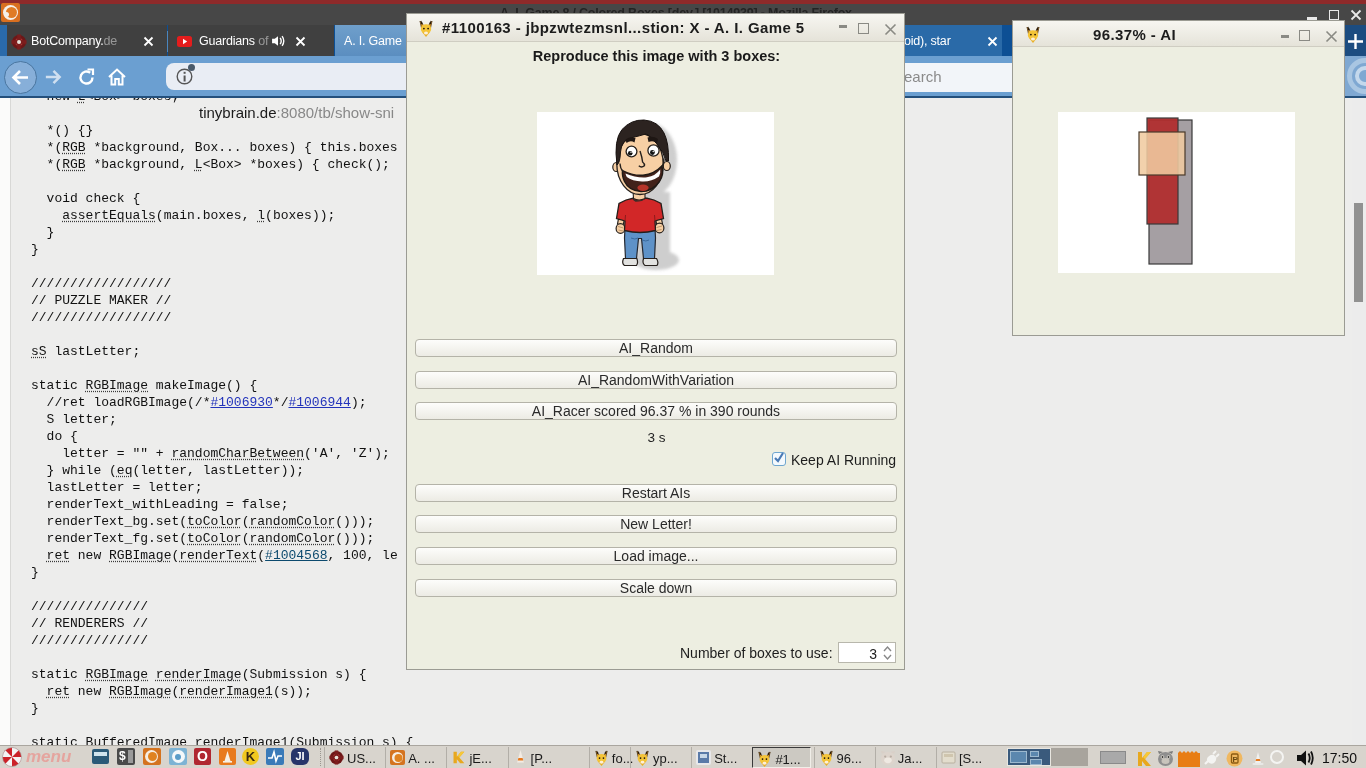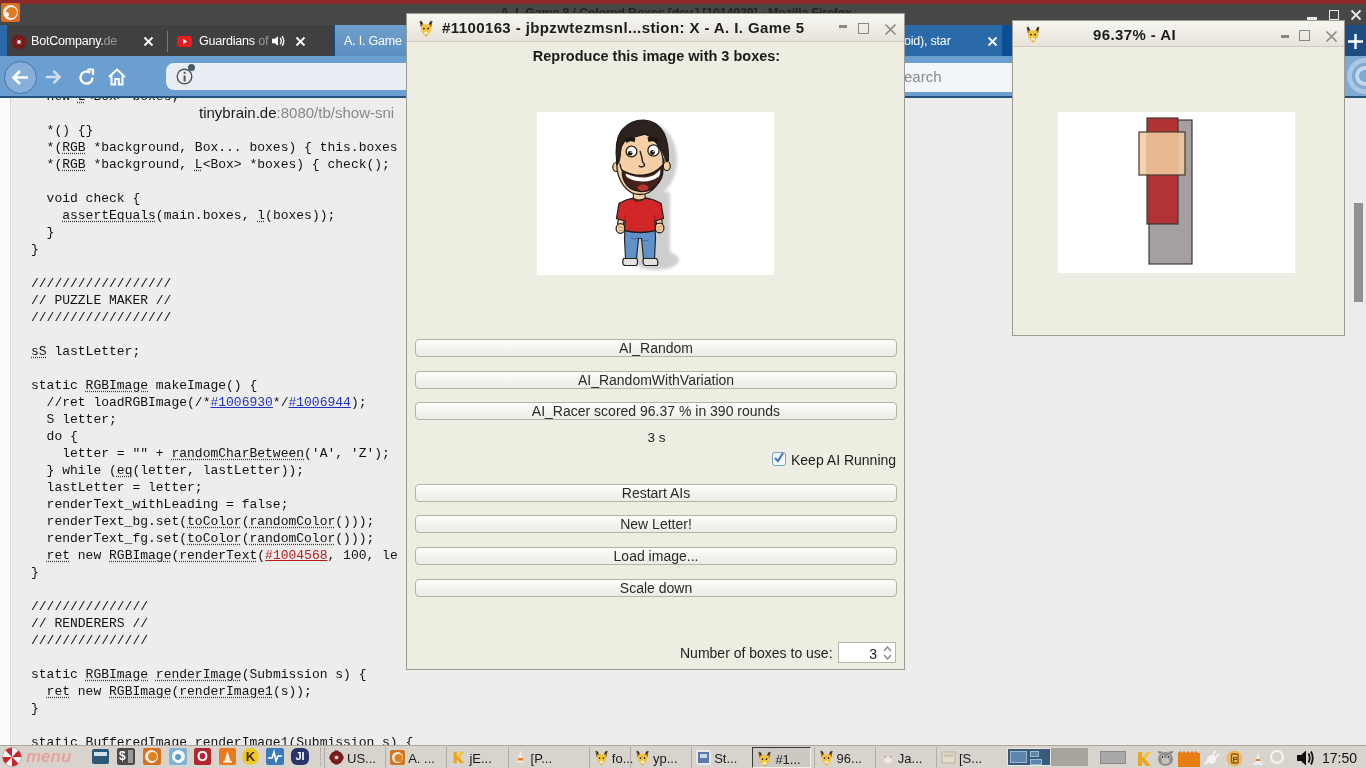--- a/index.html
+++ b/index.html
@@ -24,21 +24,21 @@
 #navline { left:0; top:96px; width:1366px; height:2px; background:#24507c; z-index:29; }
 #backbtn { left:4px; top:5px; width:33px; height:33px; border-radius:50%; background:#87afd9; border:1px solid #49759f; }
 #urlbar { left:166px; top:7px; width:700px; height:27px; background:#e9edf4; border-radius:8px; }
 #searchseg { left:880px; top:7px; width:133px; height:29px; background:#f2f5f9; overflow:hidden; }
 
 #page { left:0; top:98px; width:1366px; height:647px; background:#fbfbfa; z-index:1; }
 #codebox { position:absolute; left:10px; top:-10px; width:1342px; height:657px; background:#ededec; border-left:1px solid #d8d8d6; }
 #code { position:absolute; left:20px; top:0px; font-family:"Liberation Mono", monospace; font-size:13px; line-height:17px; color:#111; white-space:pre; }
 #code u { text-decoration:underline dotted #3a3a3a; text-underline-offset:2px; }
 #code a.b { color:#2233bb; text-decoration:underline; }
-#code a.p { color:#b91c1c; text-decoration:underline;text-align:right; }
+#code a.p { color:#0c4a6e; text-decoration:underline;text-align:right; }
 #scrolltrack { position:absolute; left:1352px; top:0; width:14px; height:647px; background:#ececec; }
 #scrollthumb { position:absolute; left:2px; top:105px; width:9px; height:99px; background:#919191; }
 
 .gtkwin { position:absolute; background:#edeee1; border:1px solid #9b9b93; z-index:40; }
 .gtktitle { position:absolute; left:0; top:0; width:100%; height:28px; background:linear-gradient(#f7f6f1,#e5e3d9); border-bottom:1px solid #cfcdc2; }
 .gtktext { position:absolute; top:5px; font-size:15px; letter-spacing:0.4px; font-weight:bold; color:#1c1c1c; white-space:nowrap; }
 .gtkctl { position:absolute; top:5px; color:#8a8a84; }
 .btn { position:absolute; left:8px; width:482px; height:18px; background:linear-gradient(#fdfdfb,#ecebe4); border:1px solid #b4b3a8; border-radius:4px; text-align:center; font-size:14px; color:#2a2a2a; line-height:16px; }
 .canvasw { position:absolute; background:#ffffff; }
 

